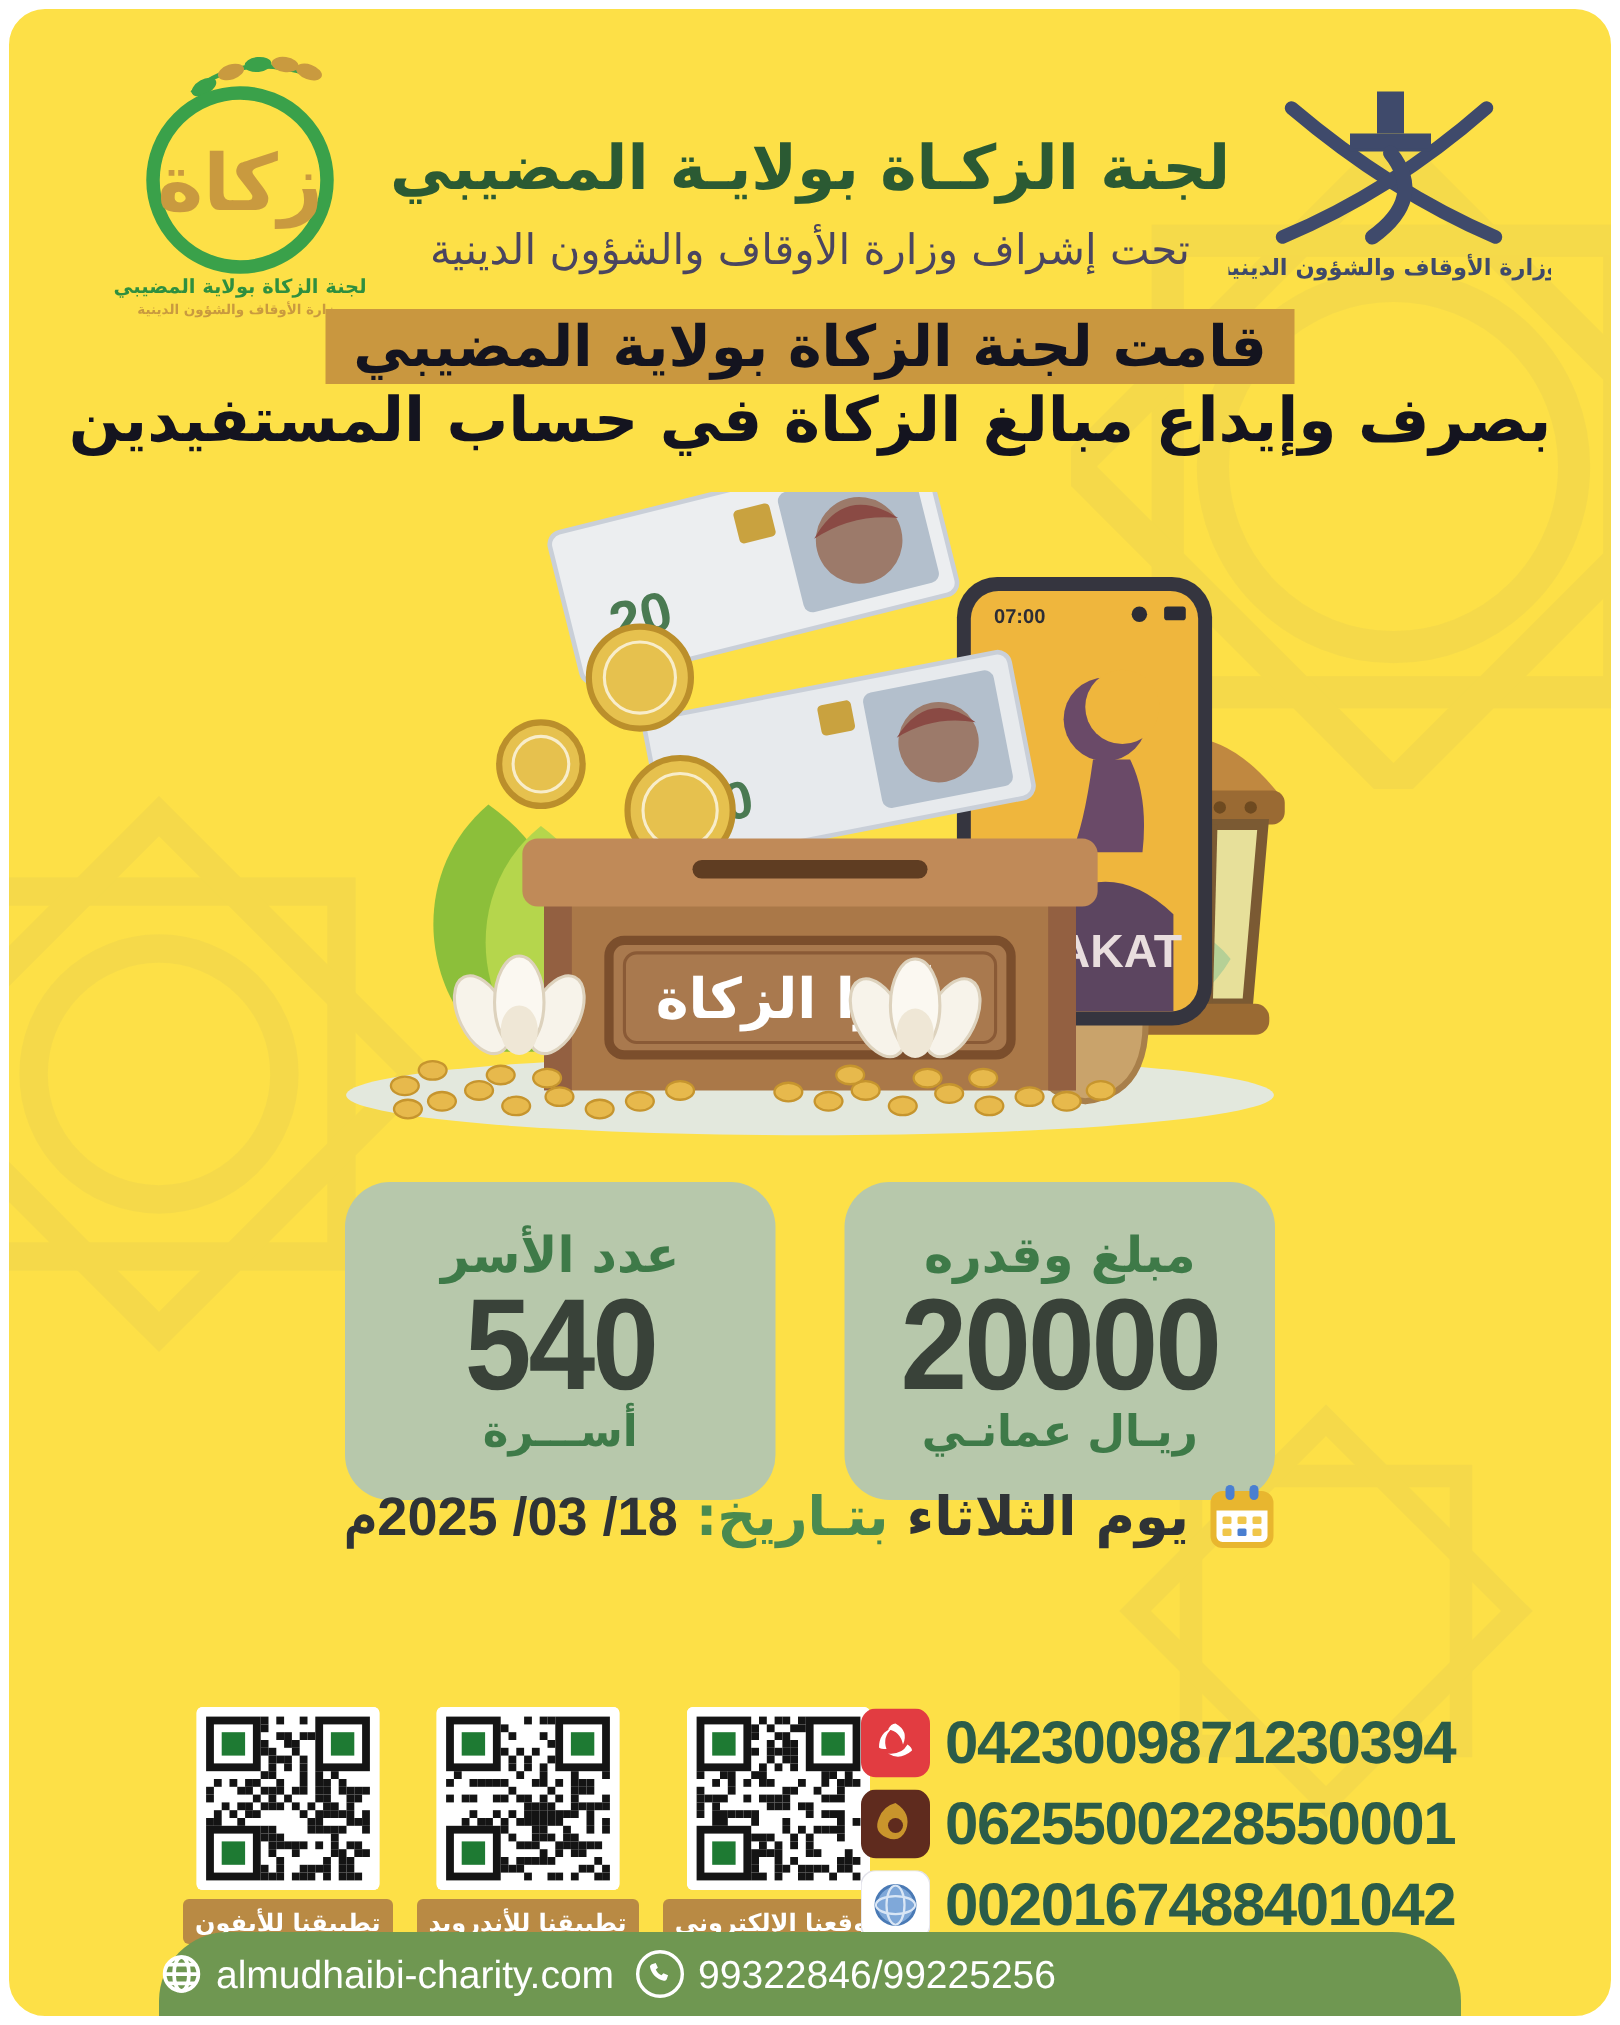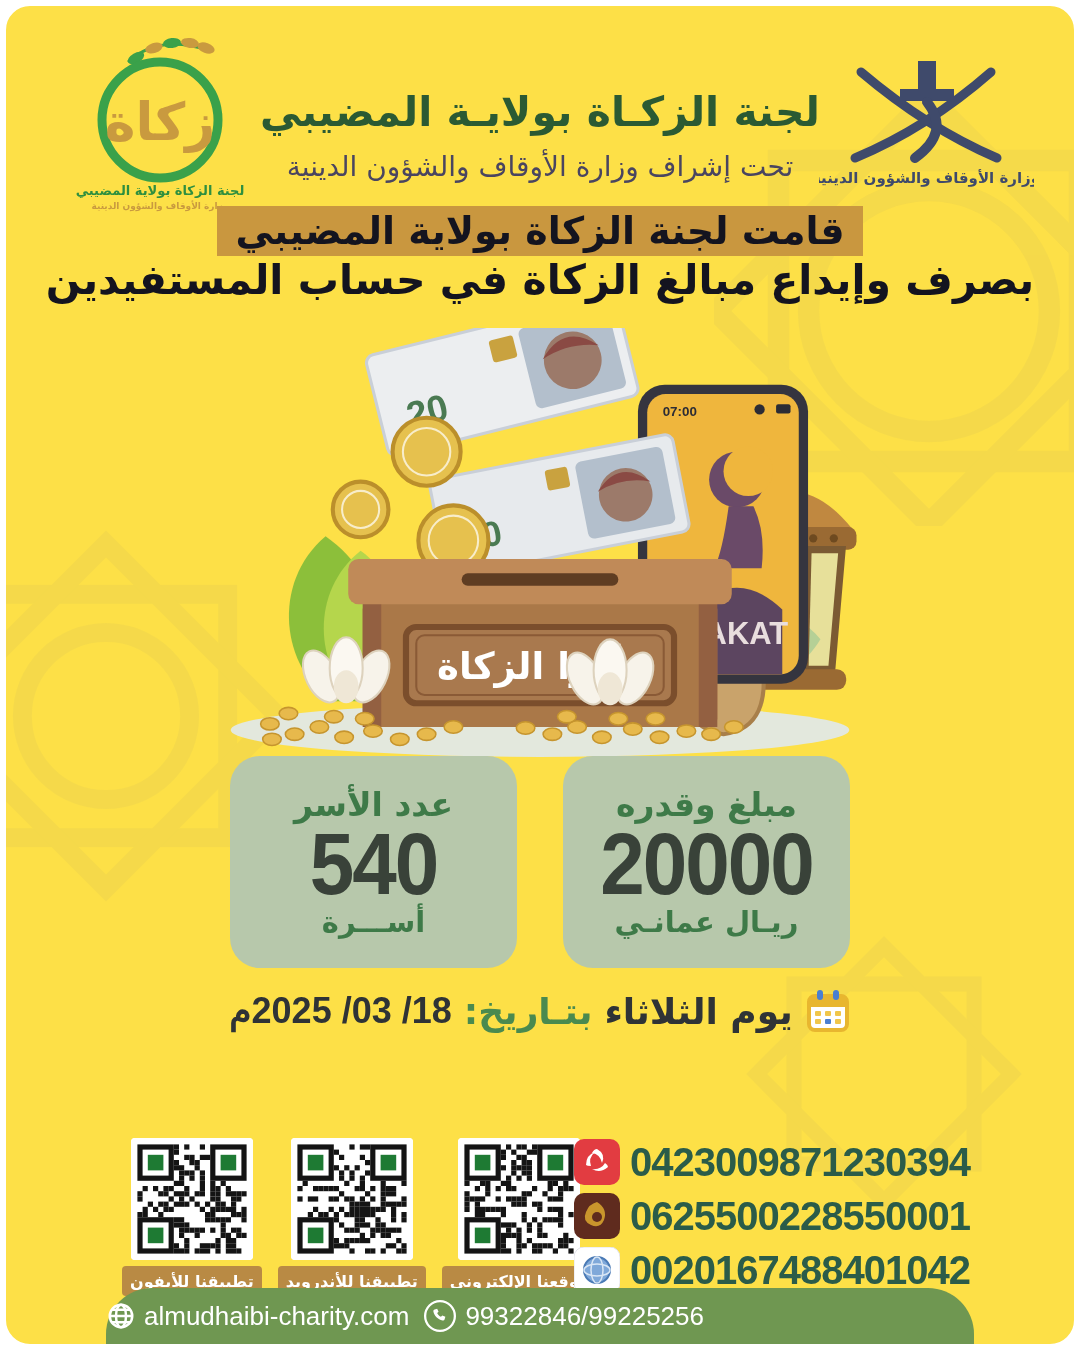--- a/index.html
+++ b/index.html
@@ -18,21 +18,21 @@
   
   .claim{position:absolute;left:0;right:0;top:200px;text-align:center;direction:rtl;}
   .claim-l1{display:inline-block;background:#c9973f;color:#14141f;font-size:38px;font-weight:bold;
             padding:0 18px;line-height:50px;}
   .claim-l2{font-size:41px;font-weight:bold;color:#14141f;}
   
   .scene{position:absolute;left:50%;top:322px;transform:translateX(-50%);}
   
   .stats{position:absolute;left:0;right:0;top:750px;display:flex;justify-content:center;gap:46px;}
   .stat-box{width:287px;height:212px;background:#b7c8ab;border-radius:30px;
-            display:flex;flex-direction:column;align-items:center;justify-content:center;direction:rtl;}
+            display:flex;flex-direction:column;align-items:center;justify-content:center;direction:rtl;margin-top:32px;}
   .stat-label{font-size:33px;font-weight:bold;color:#3e7a48;}
   .stat-value{font-family:"Liberation Sans",sans-serif;font-size:80px;font-weight:bold;
               color:#394239;line-height:1.02;letter-spacing:-2px;transform:scaleY(1.08);}
   .stat-unit{font-size:29px;font-weight:bold;color:#3e7a48;}
   
   .date-line{position:absolute;left:0;right:0;top:982px;display:flex;direction:rtl;
              justify-content:center;align-items:center;gap:12px;font-size:36px;font-weight:bold;}
   .date-day,.date-value{color:#2f3336;}
   .date-word{color:#4a8a4f;}
   .date-value{font-family:"Liberation Sans",sans-serif;letter-spacing:-1px;}

